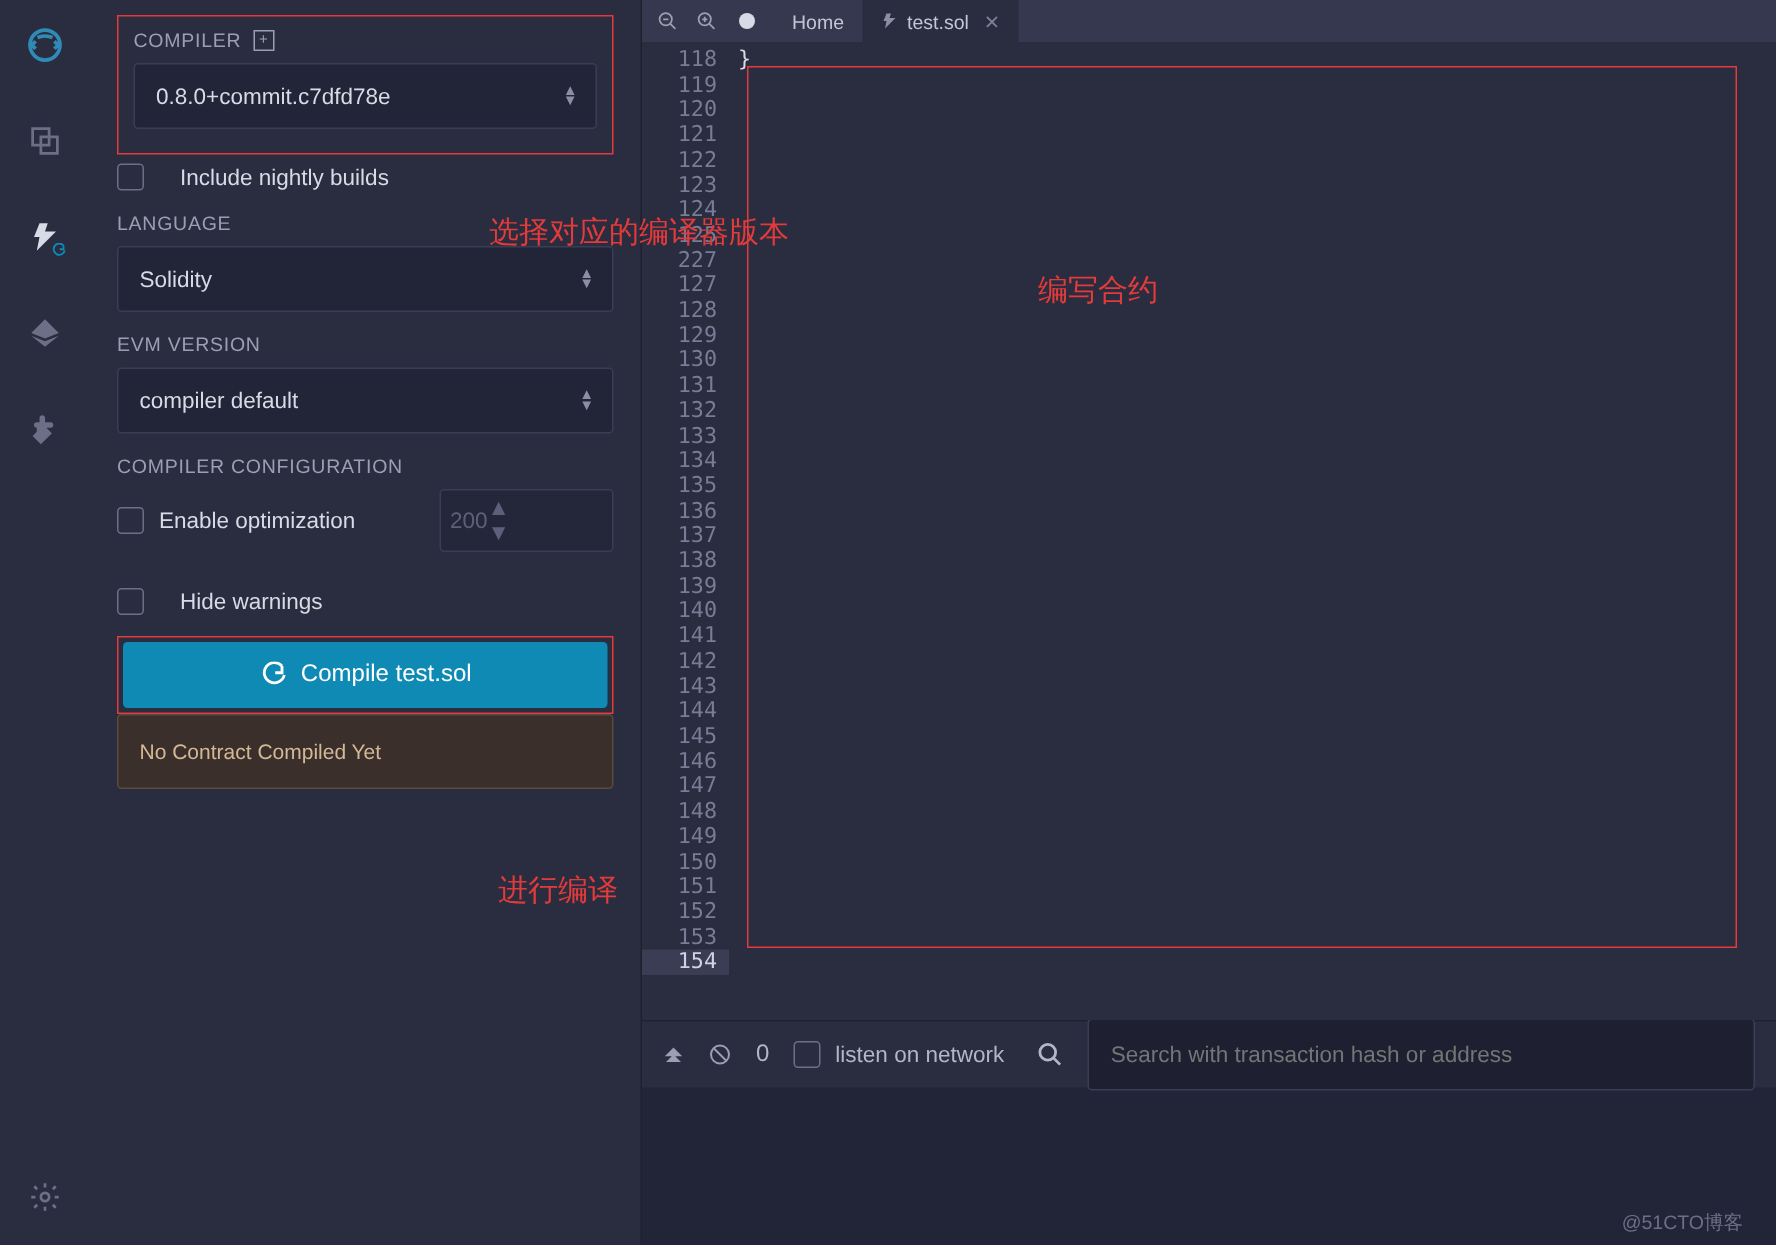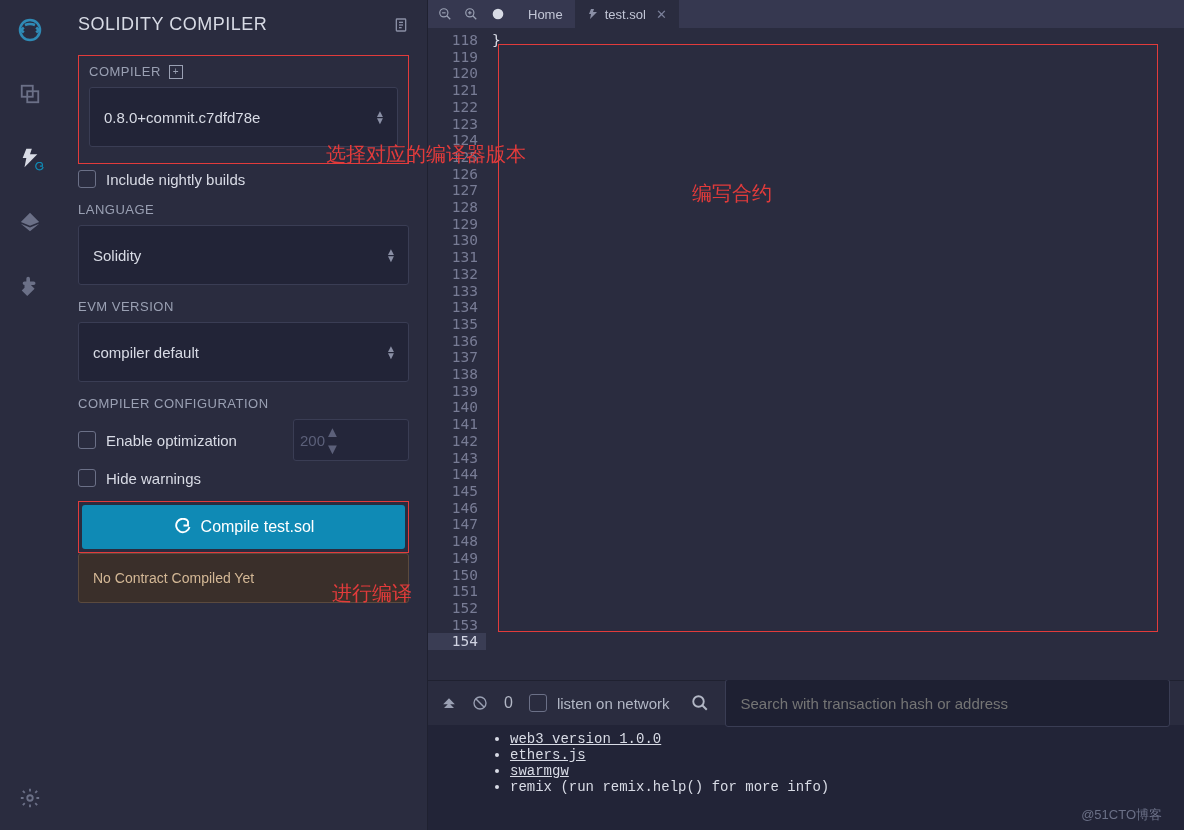--- a/index.html
+++ b/index.html
@@ -71,60 +71,60 @@
   gap: 8px;
 }
 .red-box {
   border: 1.5px solid #e23b3b;
 }
 .select-wrap {
   position: relative;
   background: #222437;
   border: 1px solid #3a3d54;
   border-radius: 3px;
-  height: 60px;
+  height: 44px;
   display: flex;
   align-items: center;
   padding: 0 14px;
   color: #d8dbe5;
   font-size: 15px;
   margin-bottom: 14px;
   cursor: pointer;
 }
 .select-wrap .arrows {
   position: absolute;
   right: 12px;
   top: 50%;
   transform: translateY(-50%);
   color: #8a8fa5;
   font-size: 10px;
   line-height: 7px;
 }
 .chk-row {
   display: flex;
   align-items: center;
-  gap: 10px;
+  gap: 24px;
   margin-bottom: 14px;
   color: #d8dbe5;
   font-size: 15px;
 }
 .chk {
   width: 18px;
   height: 18px;
   border: 1px solid #6b7087;
   border-radius: 3px;
   background: transparent;
   cursor: pointer;
   flex-shrink: 0;
 }
 .runs-wrap {
   display: flex;
   align-items: center;
   gap: 10px;
-  margin-bottom: 8px;
+  margin-bottom: 24px;
 }
 .runs-input {
   width: 116px;
   height: 42px;
   background: #24263a;
   border: 1px solid #3a3d54;
   border-radius: 3px;
   color: #5c607a;
   font-size: 15px;
   padding: 0 6px;
@@ -335,31 +335,20 @@
   </div>
   <div class="icon-slot settings">
     <svg width="22" height="22" viewBox="0 0 24 24" fill="none" stroke="currentColor" stroke-width="2">
         <circle cx="12" cy="12" r="3"></circle>
         <path d="M12 2 l0 3 M12 19 l0 3 M4.2 4.2 l2.1 2.1 M17.7 17.7 l2.1 2.1 M2 12 l3 0 M19 12 l3 0 M4.2 19.8 l2.1 -2.1 M17.7 6.3 l2.1 -2.1"></path>
       </svg>
   </div>
 </div>
 
 <div class="panel">
-  <div class="panel-header">
-    <span>SOLIDITY COMPILER</span>
-    <span class="doc-icon">
-      <svg width="16" height="16" viewBox="0 0 24 24" fill="none" stroke="currentColor" stroke-width="2">
-          <rect x="5" y="3" width="14" height="18" rx="1"></rect>
-          <line x1="9" y1="8" x2="15" y2="8"></line>
-          <line x1="9" y1="12" x2="15" y2="12"></line>
-          <line x1="9" y1="16" x2="13" y2="16"></line>
-        </svg>
-    </span>
-  </div>
   <div class="panel-body">
 
     <div class="red-box" style="padding:8px 10px 2px 10px; margin-bottom:6px;">
       <div class="section-label">
         <span>COMPILER</span>
         <span class="plus-badge">+</span>
       </div>
       <div class="select-wrap">
         <span>0.8.0+commit.c7dfd78e</span>
         <span class="arrows">▲<br>▼</span>
@@ -454,21 +443,21 @@
   <div class="editor">
     <div class="gutter" id="gutter">
         <div>118</div>
         <div>119</div>
         <div>120</div>
         <div>121</div>
         <div>122</div>
         <div>123</div>
         <div>124</div>
         <div>125</div>
-        <div>126</div>
+        <div>227</div>
         <div>127</div>
         <div>128</div>
         <div>129</div>
         <div>130</div>
         <div>131</div>
         <div>132</div>
         <div>133</div>
         <div>134</div>
         <div>135</div>
         <div>136</div>
@@ -515,28 +504,20 @@
         <span>listen on network</span>
       </div>
       <span class="search-icon">
           <svg width="18" height="18" viewBox="0 0 24 24" fill="none" stroke="currentColor" stroke-width="2.5">
             <circle cx="10" cy="10" r="7"></circle>
             <line x1="15" y1="15" x2="21" y2="21"></line>
           </svg>
         </span>
       <input class="search-input" placeholder="Search with transaction hash or address" style="">
     </div>
-    <div class="term-body">
-      <ul id="term-list">
-          <li><span class="link">web3 version 1.0.0</span></li>
-          <li><span class="link">ethers.js</span></li>
-          <li><span class="link">swarmgw</span></li>
-          <li>remix (run remix.help() for more info)</li>
-        </ul>
-    </div>
   </div>
 </div>
 
 <div class="annot" style="left:326px; top:141px;">选择对应的编译器版本</div>
 <div class="annot" style="left:692px; top:180px;">编写合约</div>
 <div class="annot" style="left:332px; top:580px;">进行编译</div>
 <div class="annot-box" style="left:498px; top:44px; width:660px; height:588px;"></div>
 
 <div class="watermark">@51CTO博客</div>
 

